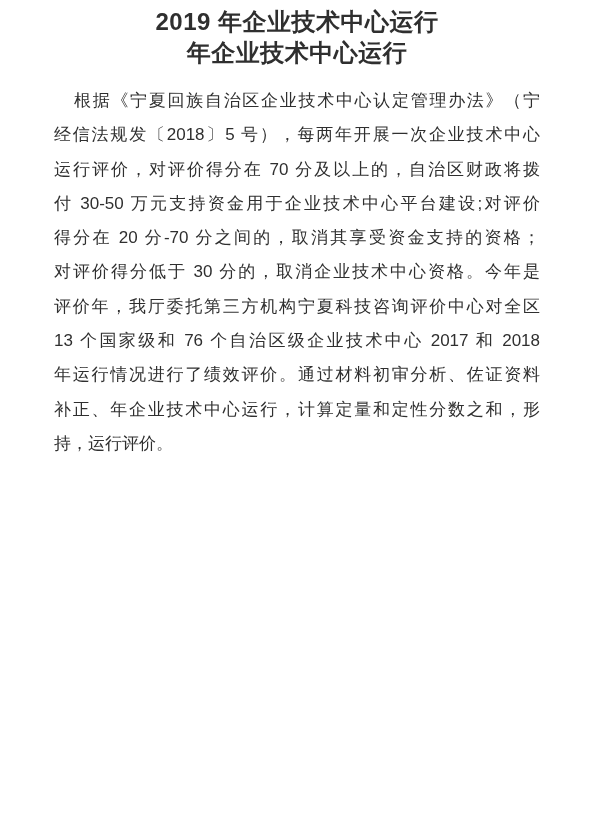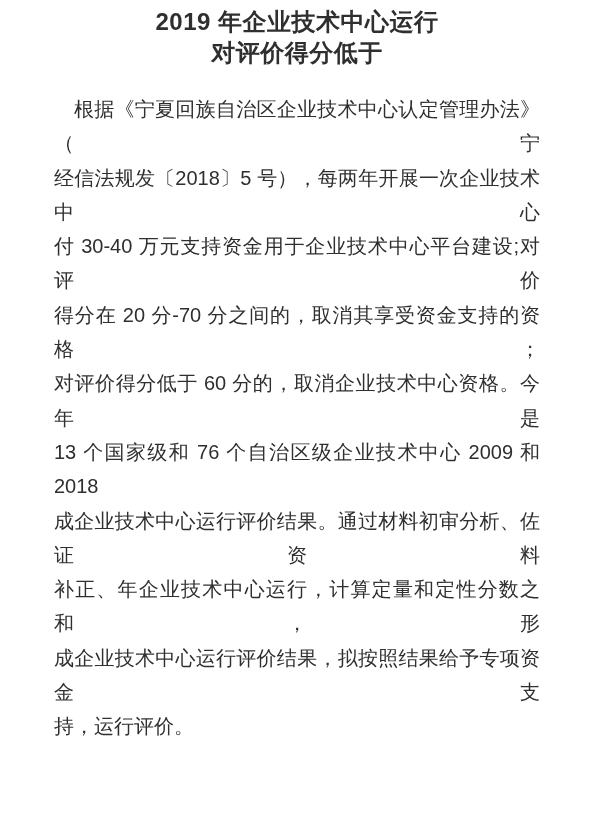--- a/index.html
+++ b/index.html
@@ -21,22 +21,22 @@
     padding: 6px 61px 0 54px;
   }
   .title {
     text-align: center;
     font-size: 24px;
     font-weight: 700;
     line-height: 31px;
     letter-spacing: 0.5px;
   }
   .para {
-    margin-top: 24px;
-    font-size: 20px;
+    margin-top: 16px;
+    font-size: 17px;
   }
   .pline {
     line-height: 34.3px;
     text-align: justify;
     text-align-last: justify;
     text-justify: inter-ideograph;
   }
   .pline.first {
     text-indent: 20px;
   }
@@ -50,33 +50,34 @@
     white-space: pre-wrap;
   }
 </style>
 </head>
 <body>
 
 <div class="doc">
 
   <div class="title">
     <div class="title-line">2019 年企业技术中心运行</div>
-    <div class="title-line">对评价得分低于</div>
+    <div class="title-line">年企业技术中心运行</div>
   </div>
 
   <div class="para">
     <div class="pline first">根据《宁夏回族自治区企业技术中心认定管理办法》（宁</div>
     <div class="pline">经信法规发〔2018〕5 号），每两年开展一次企业技术中心</div>
-    <div class="pline">付 30-40 万元支持资金用于企业技术中心平台建设;对评价</div>
+    <div class="pline">运行评价，对评价得分在 70 分及以上的，自治区财政将拨</div>
+    <div class="pline">付 30-50 万元支持资金用于企业技术中心平台建设;对评价</div>
     <div class="pline">得分在 20 分-70 分之间的，取消其享受资金支持的资格；</div>
-    <div class="pline">对评价得分低于 60 分的，取消企业技术中心资格。今年是</div>
-    <div class="pline">13 个国家级和 76 个自治区级企业技术中心 2009 和 2018</div>
-    <div class="pline">成企业技术中心运行评价结果。通过材料初审分析、佐证资料</div>
+    <div class="pline">对评价得分低于 30 分的，取消企业技术中心资格。今年是</div>
+    <div class="pline">评价年，我厅委托第三方机构宁夏科技咨询评价中心对全区</div>
+    <div class="pline">13 个国家级和 76 个自治区级企业技术中心 2017 和 2018</div>
+    <div class="pline">年运行情况进行了绩效评价。通过材料初审分析、佐证资料</div>
     <div class="pline">补正、年企业技术中心运行，计算定量和定性分数之和，形</div>
-    <div class="pline">成企业技术中心运行评价结果，拟按照结果给予专项资金支</div>
     <div class="pline last">持，运行评价。</div>
   </div>
 
   <div class="notice">
     
     
     
     
     
   </div>

